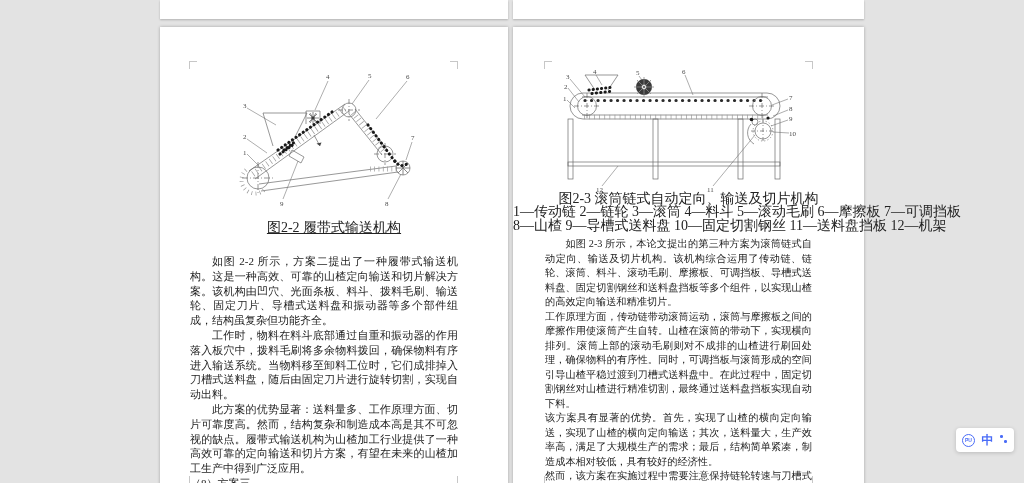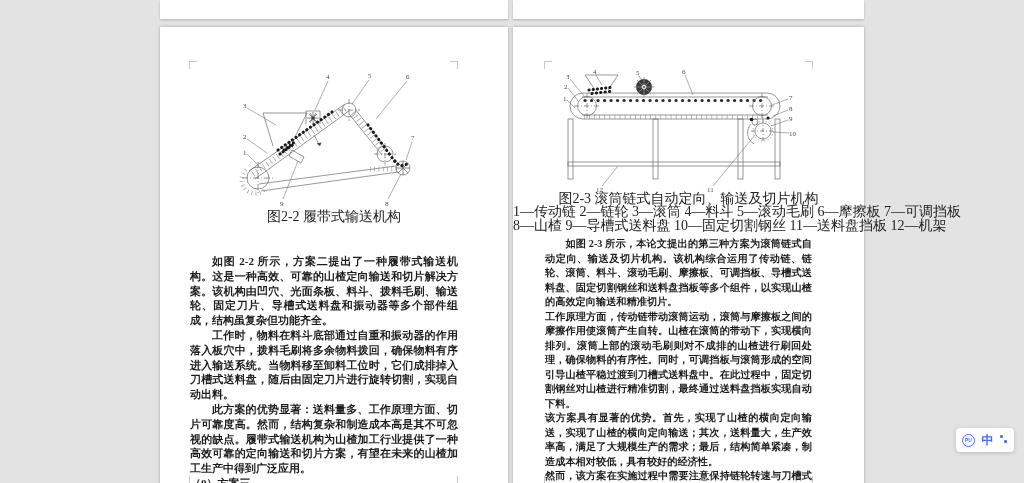--- a/index.html
+++ b/index.html
@@ -29,21 +29,21 @@
   .fig-svg{position:absolute;}
   .fig-svg text{font-family:"Liberation Serif","DejaVu Serif",serif;font-size:7px;fill:#4a4a4a;}
 
   .caption-block{position:absolute;left:0;right:0;text-align:center;color:#222;
                  font-size:14px;line-height:13.3px;}
   .caption-block div{white-space:nowrap;}
 
   .body-text{position:absolute;color:#1d1d1d;text-align:justify;}
   .p-left .body-text{left:30px;width:268px;top:227px;font-size:11px;line-height:14.8px;}
   .p-right .body-text{left:32px;width:267px;top:210px;font-size:10.2px;line-height:14.5px;}
-  .body-text p{margin:0;font-weight:bold;}
+  .body-text p{margin:0;}
   .body-text p.ind{text-indent:2em;}
 
   
   .float-widget{position:absolute;left:956px;top:428px;width:58px;height:24px;
                 background:#fff;border-radius:4px;box-shadow:0 1px 4px rgba(0,0,0,.18);
                 display:flex;align-items:center;justify-content:space-between;
                 padding:0 6px;box-sizing:border-box;
                 font-family:"Liberation Sans","DejaVu Sans",sans-serif;}
   .fw-logo{width:13px;height:13px;border:1.6px solid #4a6cf7;border-radius:50%;
            color:#4a6cf7;font-size:5px;font-weight:bold;line-height:10px;
@@ -148,21 +148,21 @@
         <text x="13" y="43">3</text>
         <text x="96" y="14">4</text>
         <text x="138" y="13">5</text>
         <text x="176" y="14">6</text>
         <text x="181" y="75">7</text>
         <text x="155" y="141">8</text>
         <text x="50" y="141">9</text>
       </g>
     </svg>
 
-    <div class="caption-block" style="top:183px;">
+    <div class="caption-block" style="top:194px;text-decoration:underline;">
       <div>图2-2 履带式输送机构</div>
     </div>
 
     <div class="body-text">
       <p class="ind">如图 2-2 所示，方案二提出了一种履带式输送机构。这是一种高效、可靠的山楂定向输送和切片解决方案。该机构由凹穴、光面条板、料斗、拨料毛刷、输送轮、固定刀片、导槽式送料盘和振动器等多个部件组成，结构虽复杂但功能齐全。</p>
       <p class="ind">工作时，物料在料斗底部通过自重和振动器的作用落入板穴中，拨料毛刷将多余物料拨回，确保物料有序进入输送系统。当物料移至卸料工位时，它们成排掉入刀槽式送料盘，随后由固定刀片进行旋转切割，实现自动出料。</p>
       <p class="ind">此方案的优势显著：送料量多、工作原理方面、切片可靠度高。然而，结构复杂和制造成本高是其不可忽视的缺点。履带式输送机构为山楂加工行业提供了一种高效可靠的定向输送和切片方案，有望在未来的山楂加工生产中得到广泛应用。</p>
       <p>（8）方案三</p>
     </div>
   </div>

